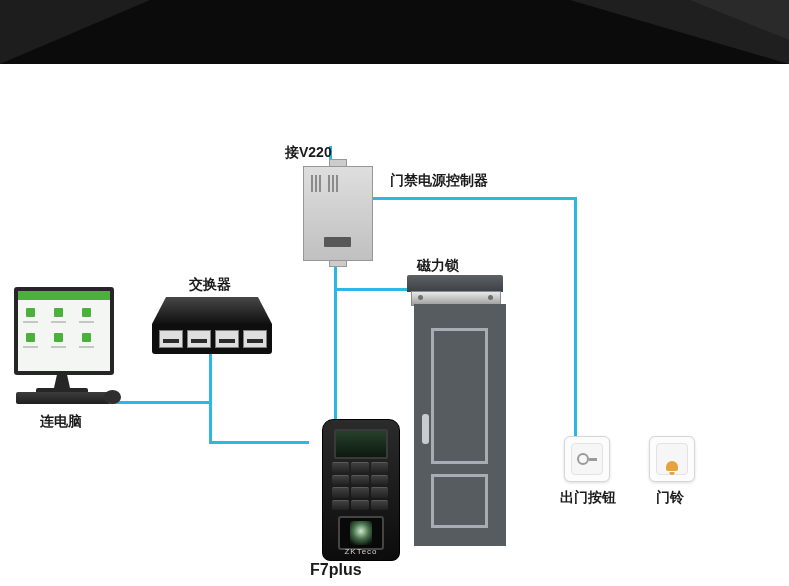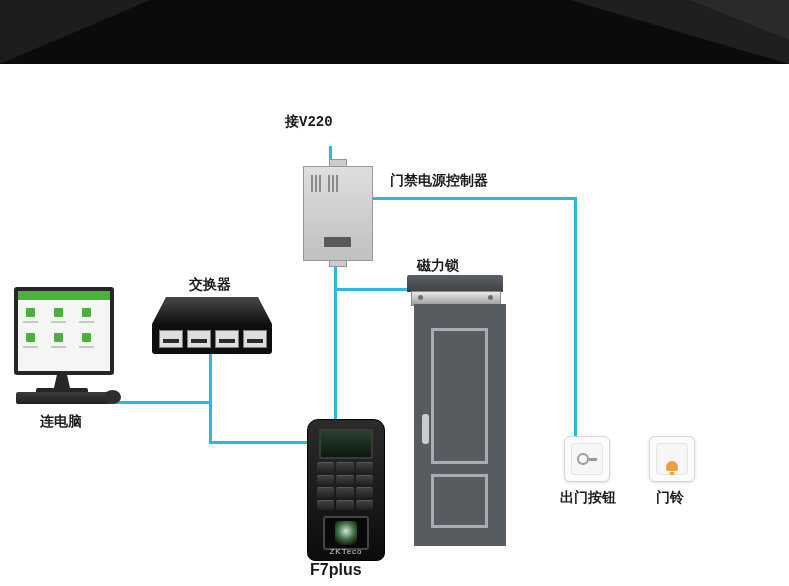--- a/index.html
+++ b/index.html
@@ -28,21 +28,21 @@
   .w-v220   { left:329px; top:146px; width:3px;  height:21px; }
   .w-pright { left:371px; top:197px; width:206px; height:3px; }
   .w-rdown  { left:574px; top:197px; width:3px;  height:240px; }
   .w-pdown  { left:334px; top:258px; width:3px;  height:162px; }
   .w-mag    { left:334px; top:288px; width:76px;  height:3px; }
   .w-swdown { left:209px; top:352px; width:3px;  height:92px; }
   .w-comp   { left:34px;  top:401px; width:178px; height:3px; }
   .w-f7     { left:209px; top:441px; width:100px; height:3px; }
   
   .label { position:absolute; font-size:14px; font-weight:bold; color:#1a1a1a; white-space:nowrap; z-index:5; }
-  .lb-v220 { left:285px; top:113px;font-family:Liberation Mono, monospace; }
+  .lb-v220 { left:285px; top:144px; }
   .lb-pwr  { left:390px; top:172px;text-align:center; }
   .lb-mag  { left:417px; top:257px; }
   .lb-sw   { left:189px; top:276px; }
   .lb-pc   { left:40px;  top:413px; }
   .lb-f7   { left:310px; top:561px; font-size:16px; }
   .lb-exit { left:560px; top:489px; }
   .lb-bell { left:656px; top:489px; }
   
   .dev { position:absolute; z-index:3; }
   .power { left:303px; top:166px; width:68px; height:93px;
@@ -81,21 +81,21 @@
   .micon { position:absolute; width:9px; height:9px; background:#4cb03c; border-radius:1px; }
   .mline { position:absolute; width:15px; height:2px; background:#c3c8c3; }
   .stand { left:54px; top:375px; width:16px; height:13px; background:#262626;
     clip-path:polygon(18% 0,82% 0,100% 100%,0 100%); }
   .mbase { left:36px; top:388px; width:52px; height:6px; background:#262626; border-radius:2px; }
   .keyboard { left:16px; top:392px; width:94px; height:12px;
     background:linear-gradient(180deg,#3d3d3d,#1f1f1f); border-radius:2px; z-index:4; }
   .mouse { left:104px; top:390px; width:17px; height:14px; background:#2e2e2e;
     border-radius:50% 50% 48% 48%; z-index:4; }
   
-  .f7 { left:307px; top:419px; width:76px; height:140px;
+  .f7 { left:322px; top:419px; width:76px; height:140px;
     background:linear-gradient(180deg,#2b2b2b,#0c0c0c); border:1px solid #000;
     border-radius:11px 11px 8px 8px; }
   .f7screen { position:absolute; left:11px; top:9px; width:50px; height:26px;
     background:linear-gradient(180deg,#27402b,#0c190f); border:2px solid #3a3a3a; border-radius:2px; }
   .f7pad { position:absolute; left:9px; top:42px; width:56px; height:48px;
     display:grid; grid-template-columns:repeat(3,1fr); grid-template-rows:repeat(4,1fr); gap:2px; }
   .key { background:linear-gradient(180deg,#404040,#212121); border-top:1px solid #5a5a5a; border-radius:2px; }
   .fp { position:absolute; left:15px; top:96px; width:42px; height:30px; background:#090909;
     border:2px solid #454545; border-radius:3px; display:flex; align-items:center; justify-content:center; }
   .fpsensor { width:22px; height:24px; border-radius:3px;

